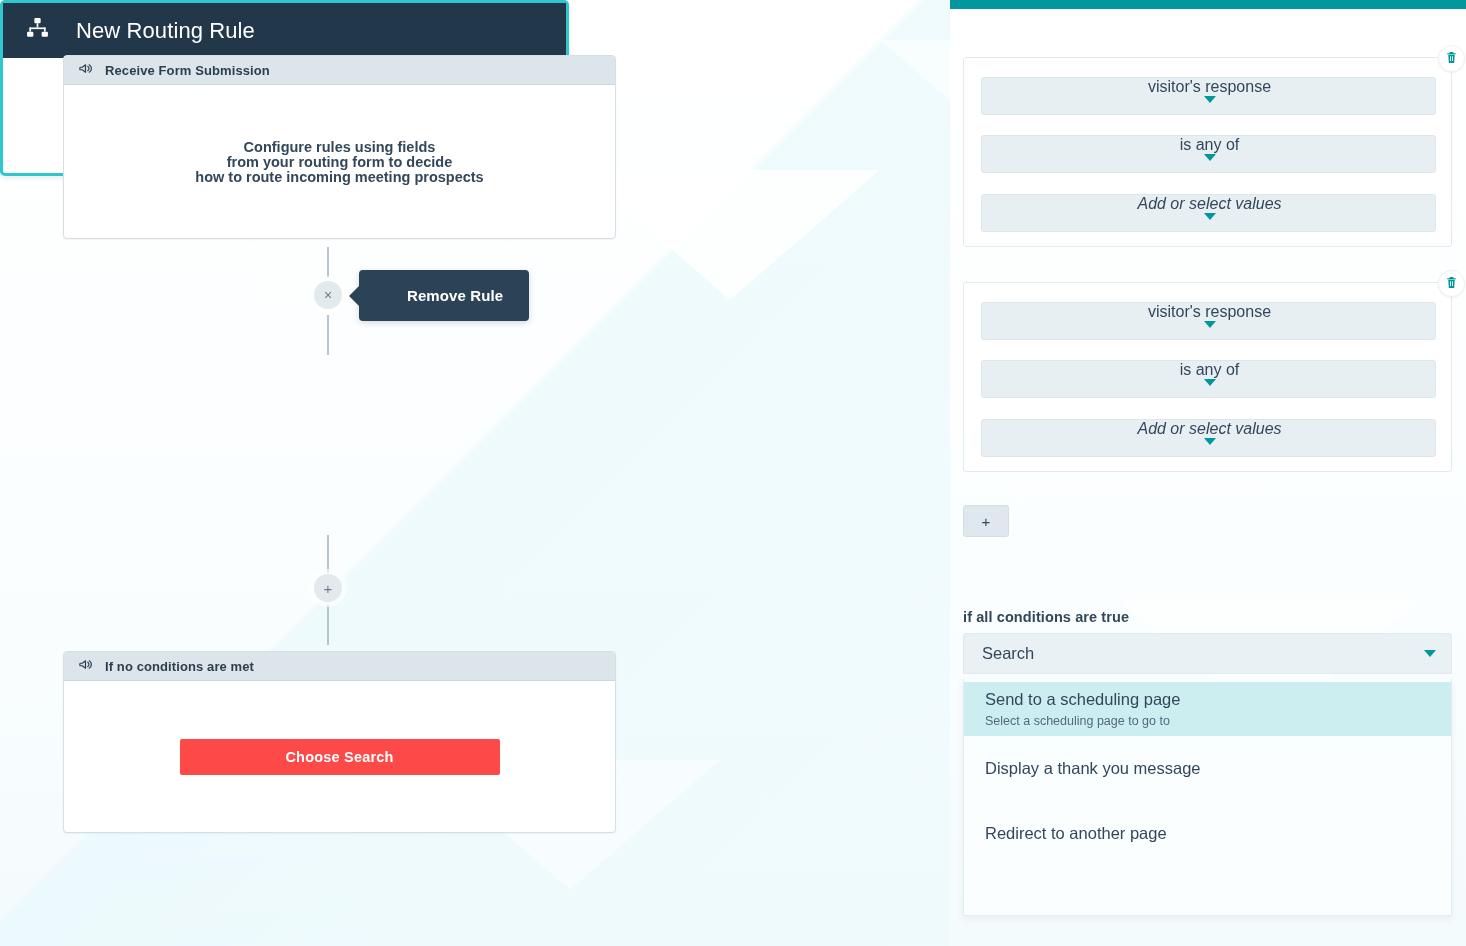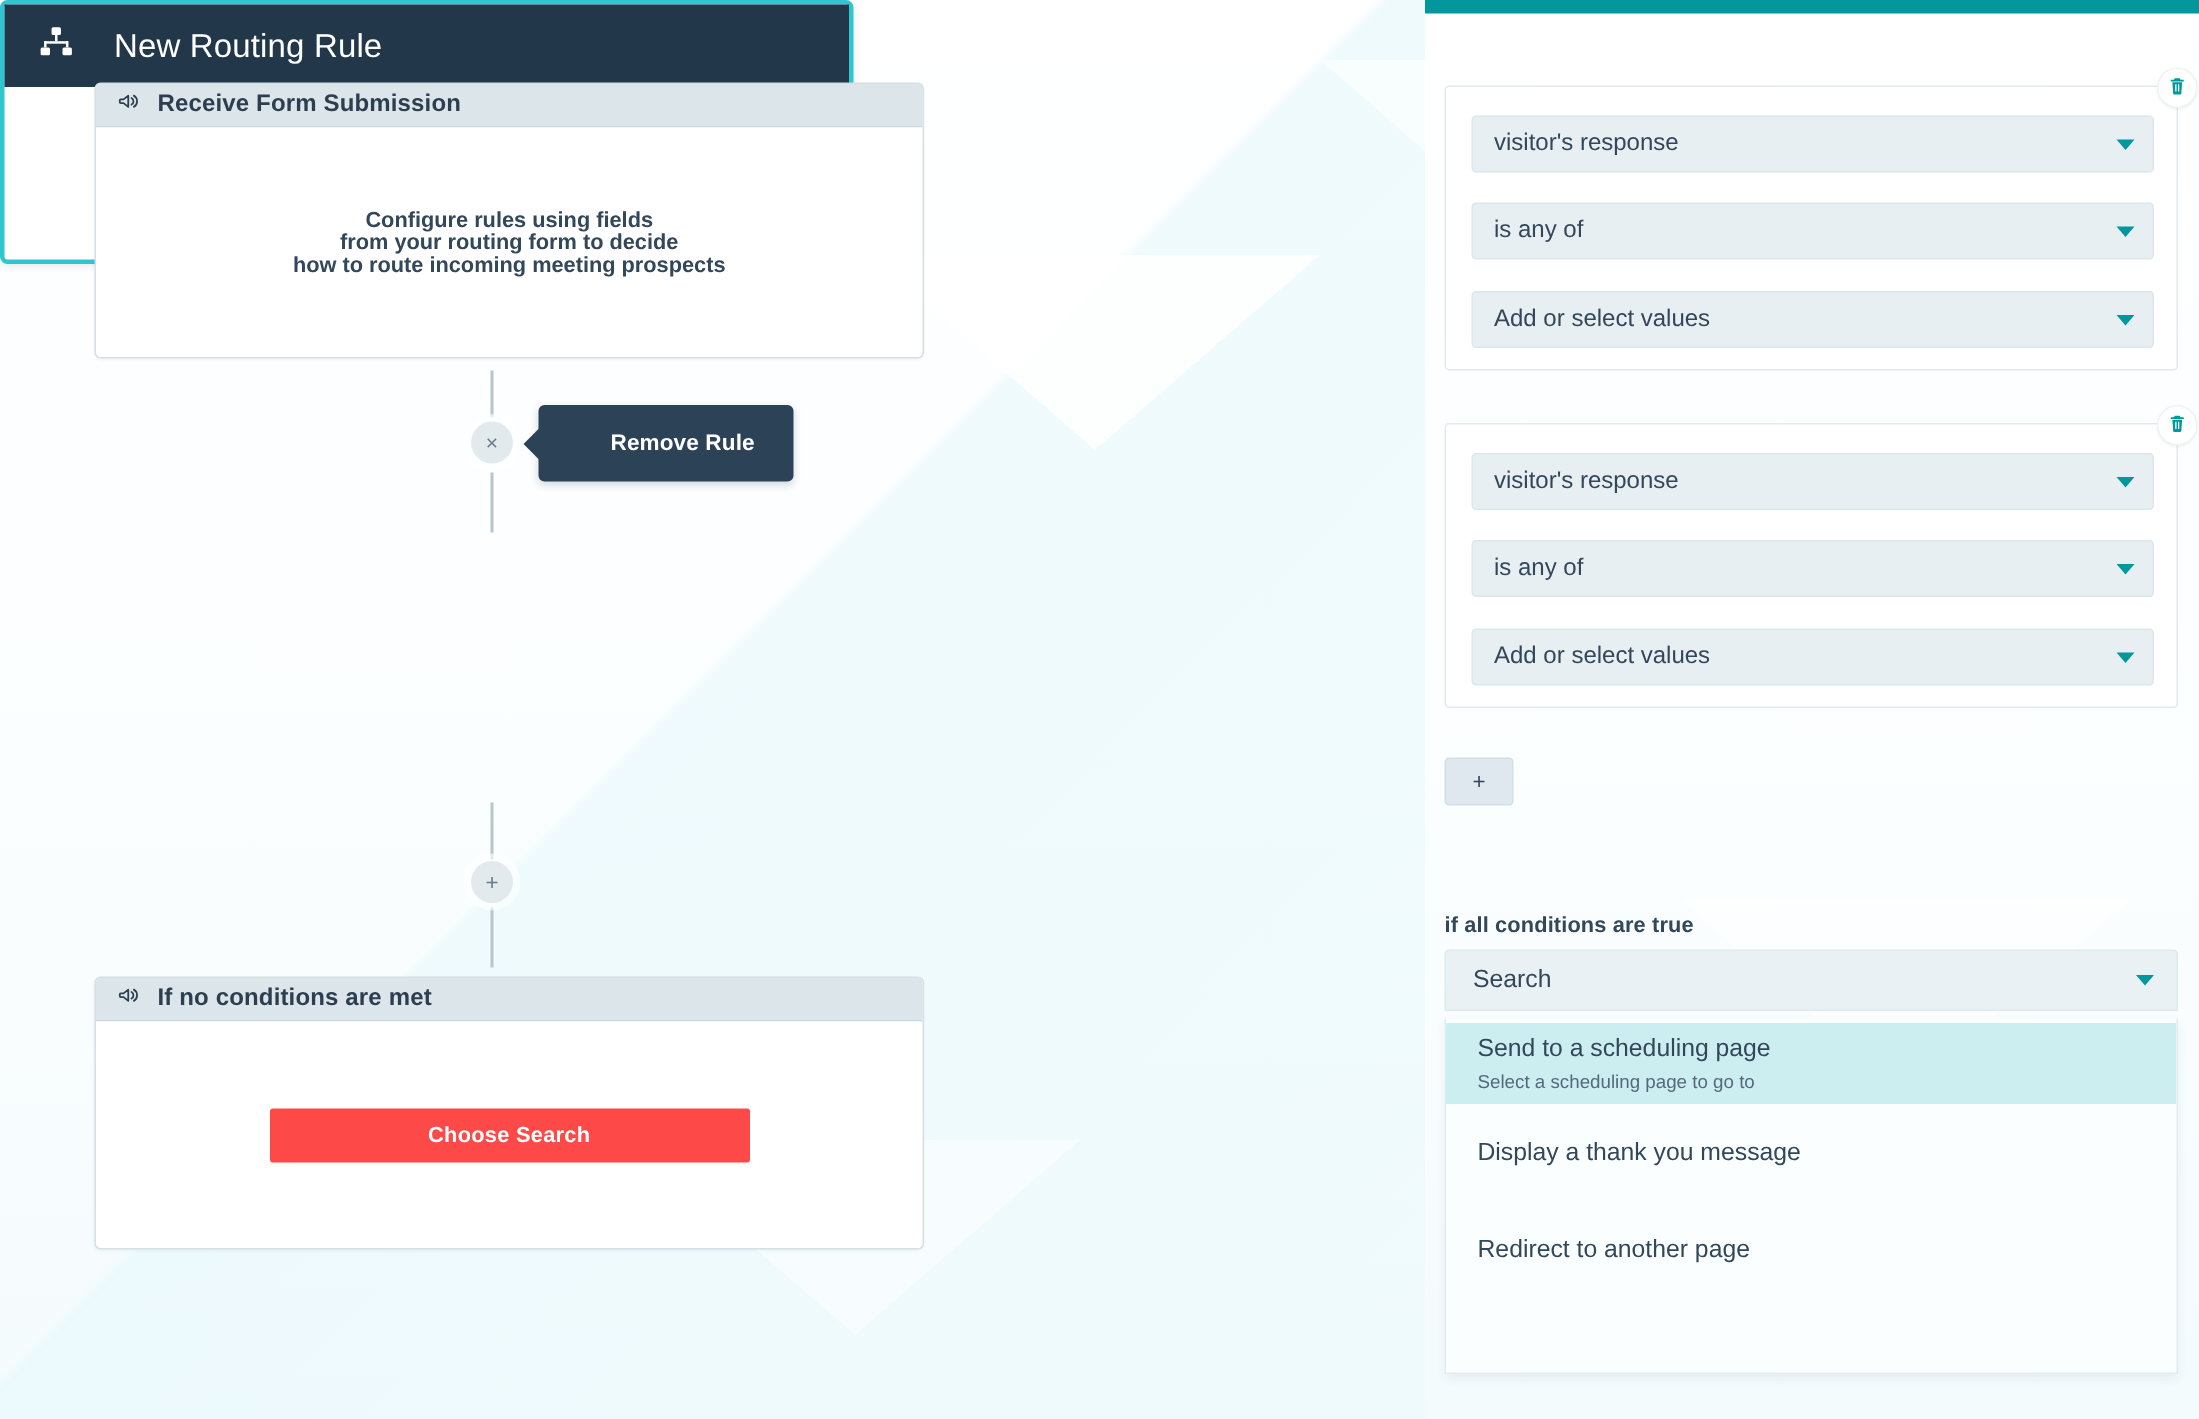--- a/index.html
+++ b/index.html
@@ -56,21 +56,21 @@
     height: 29px;
     background: #dbe5ea;
     border-bottom: 1px solid #cdd9e0;
     display: flex;
     align-items: center;
     padding: 0 0 0 14px;
     box-sizing: border-box;
     border-radius: 3px 3px 0 0;
   }
   .card-head .ttl {
-    font-size: 16px;
+    font-size: 13px;
     font-weight: 700;
     color: #2d3e50;
     letter-spacing: .1px;
     margin-left: 12px;
   }
   .card-body {
     display: flex;
     align-items: center;
     justify-content: center;
     text-align: center;
@@ -257,30 +257,30 @@
     width: 455px;
     height: 38px;
     background: #e8eff3;
     border: 1px solid #dde6eb;
     border-radius: 3px;
     display: flex;
     align-items: center;
     padding: 0 12px 0 14px;
     box-sizing: border-box;
     cursor: pointer;
-    justify-content: space-between;
+    flex-direction: column;
   }
   .sel .txt {
     font-size: 16px;
     color: #33475b;
     font-weight: 400;
   }
   .sel.r1 { top: 19px; }
   .sel.r2 { top: 77px; }
-  .sel.r3 { top: 136px; }
+  .sel.r3 { top: 136px; font-style: italic; }
 
   .caret {
     width: 0; height: 0;
     border-left: 6px solid transparent;
     border-right: 6px solid transparent;
     border-top: 7px solid #02979c;
     flex: none;
   }
 
   .add-cond-btn {

